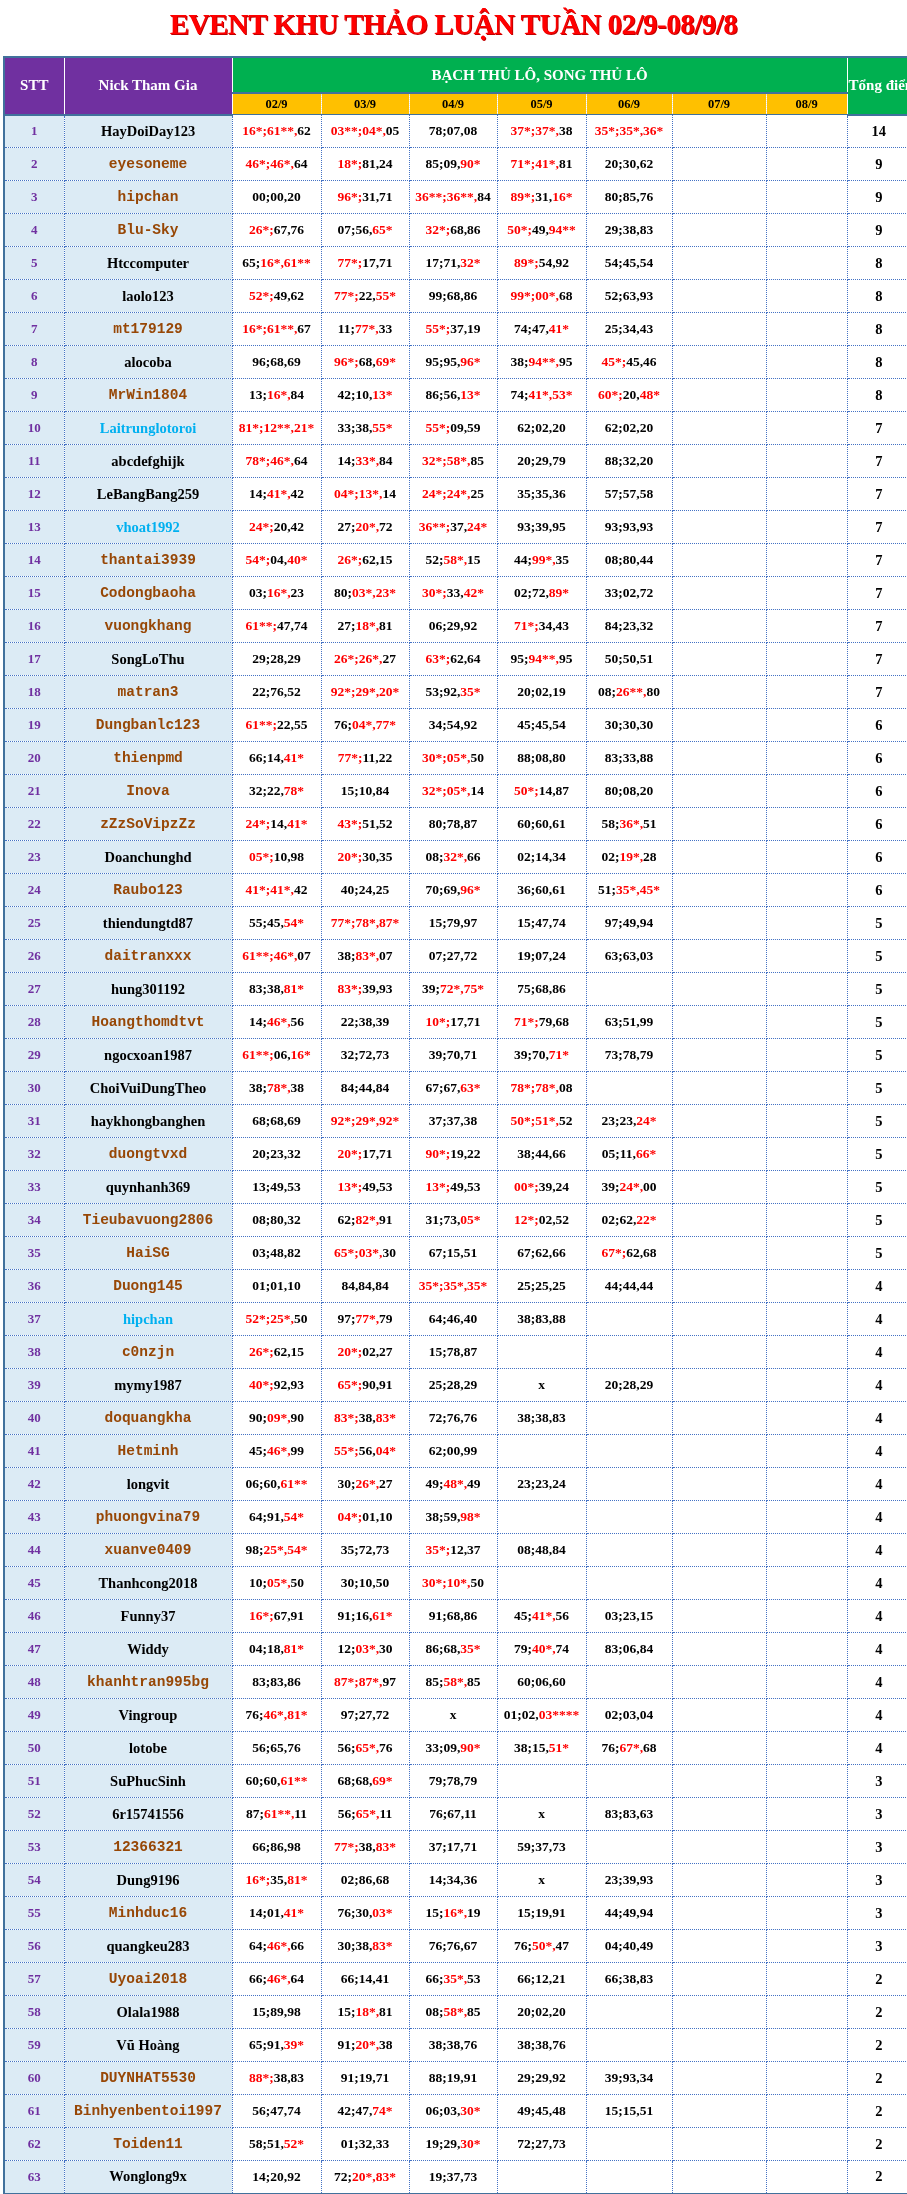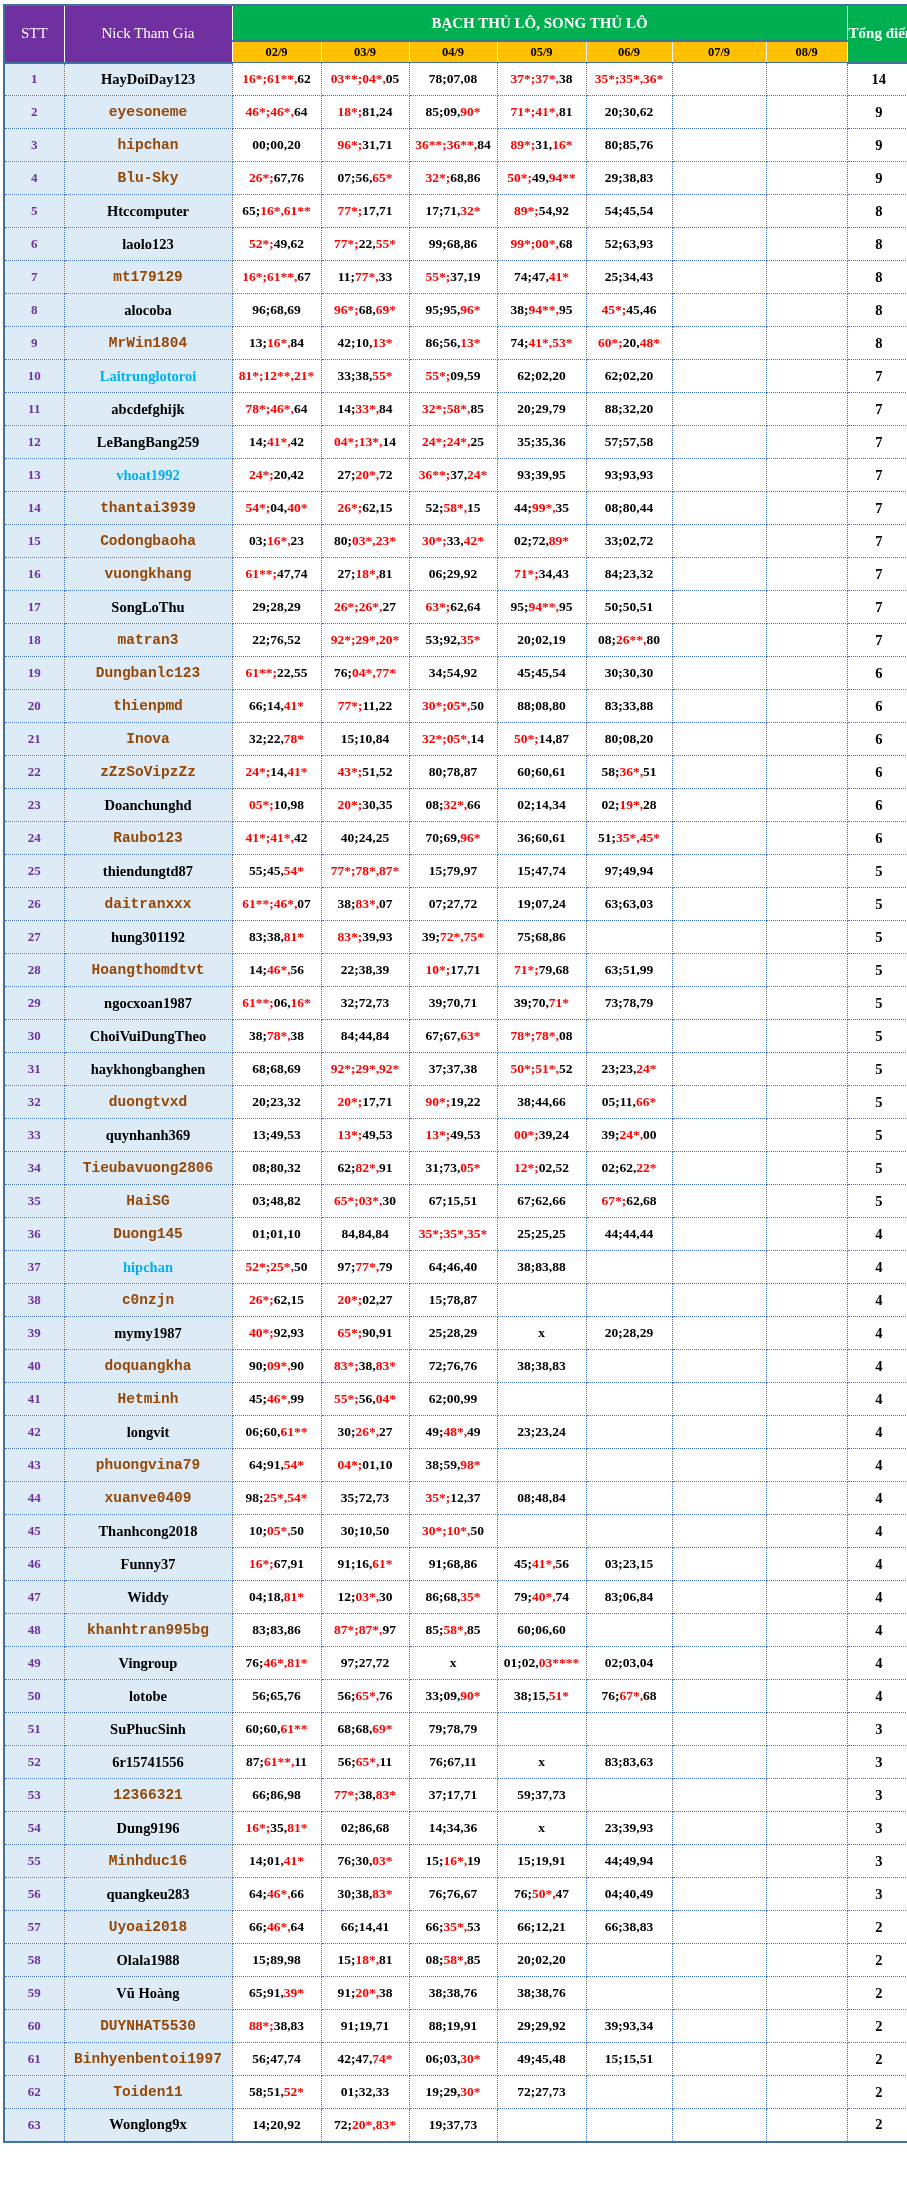--- a/index.html
+++ b/index.html
@@ -22,21 +22,21 @@
     border:2px solid #41719c;
   }
   th,td{
     border:1px dotted #4472c4;
     overflow:hidden;white-space:nowrap;
     text-align:center;vertical-align:middle;
     padding:0 1px;
   }
   th.hp{ 
     background:#7030a0;color:#ffffff;
-    font-size:15px;font-weight:normal;
+    font-size:15px;font-weight:bold;
     border:1px dotted #ffffff;border-bottom:2px solid #41719c;
   }
   th.hg{ 
     background:#00b050;color:#ffffff;
     font-size:15px;font-weight:bold;
     border:1px dotted #ffffff;
     border-bottom:2px solid #41719c;
   }
   tr.daterow th{
     background:#ffc000;color:#000000;
@@ -59,20 +59,21 @@
   .red{color:#ff0000;}
   .nick-black{color:#000000;}
   .nick-brown{color:#974706;font-family:Liberation Mono, monospace;}
   .nick-cyan{color:#00b0f0;}
 </style>
 </head>
 <body>
 
 <div class="page">
 
+  <h1 class="title">EVENT KHU THẢO LUẬN TUẦN 02/9-08/9/8</h1>
 
   <table class="event">
     <colgroup>
       <col style="width:60px">
       <col style="width:168px">
       <col style="width:89px">
       <col style="width:88px">
       <col style="width:88px">
       <col style="width:89px">
       <col style="width:86px">

